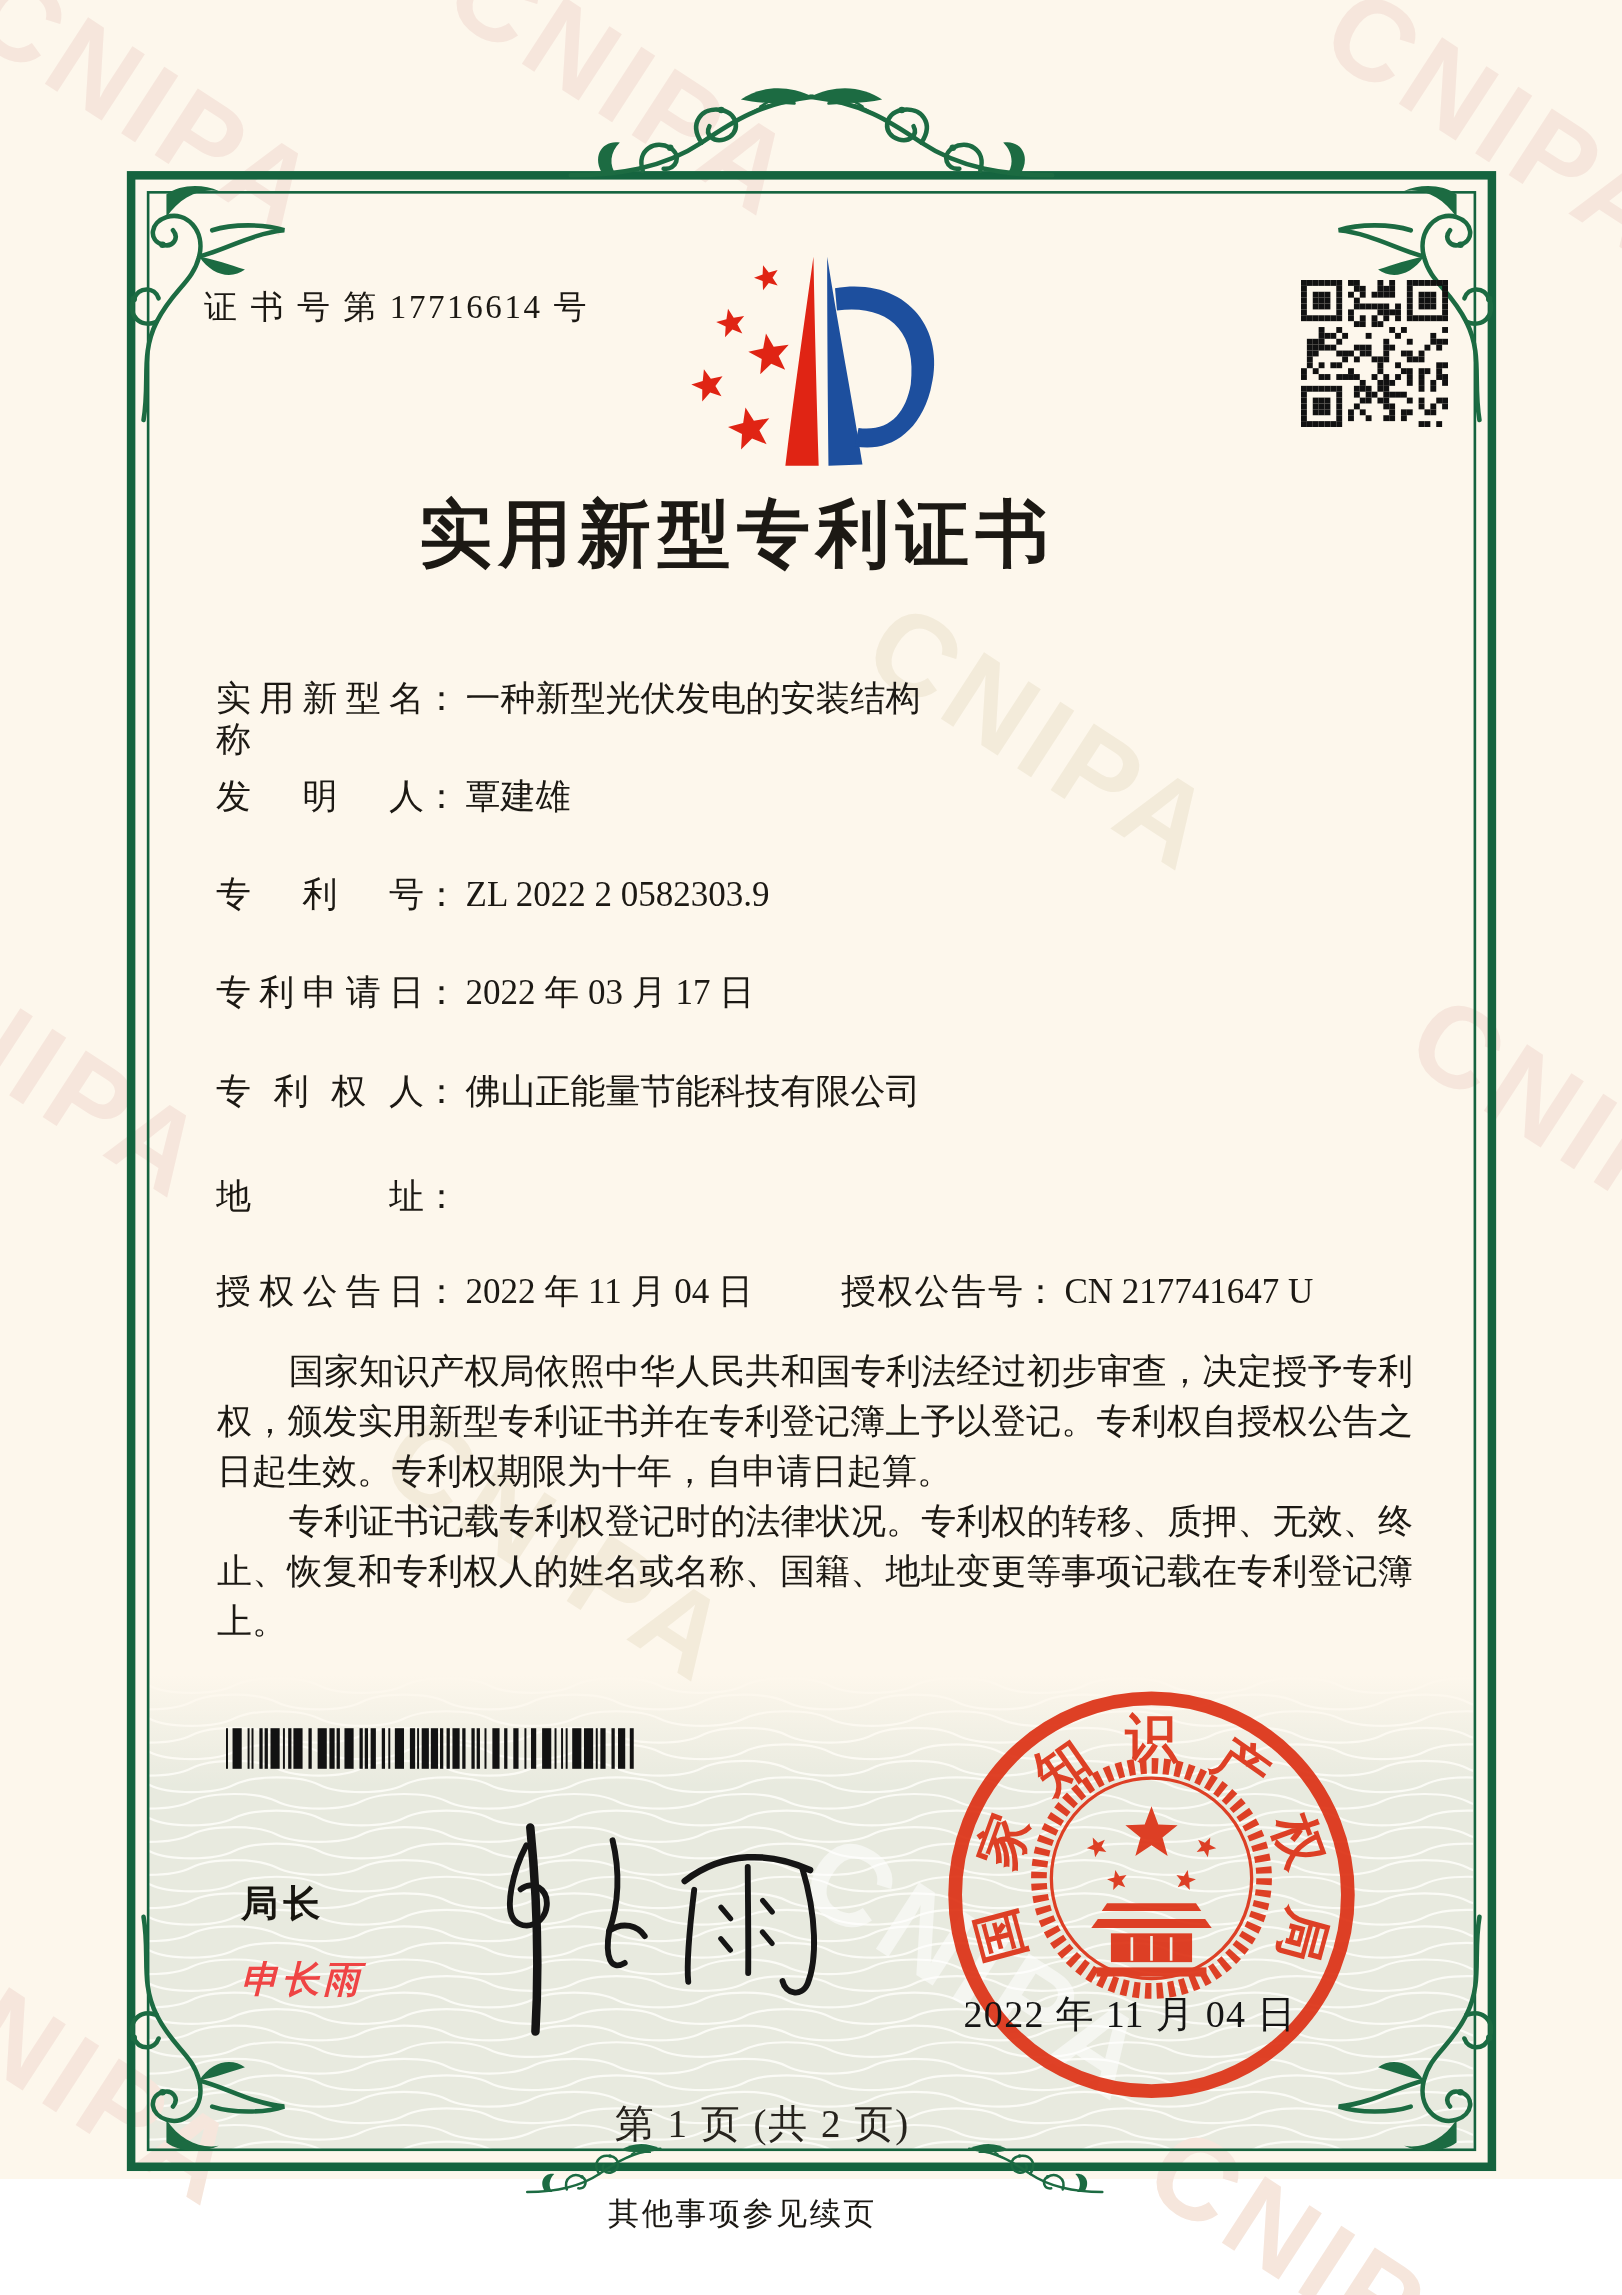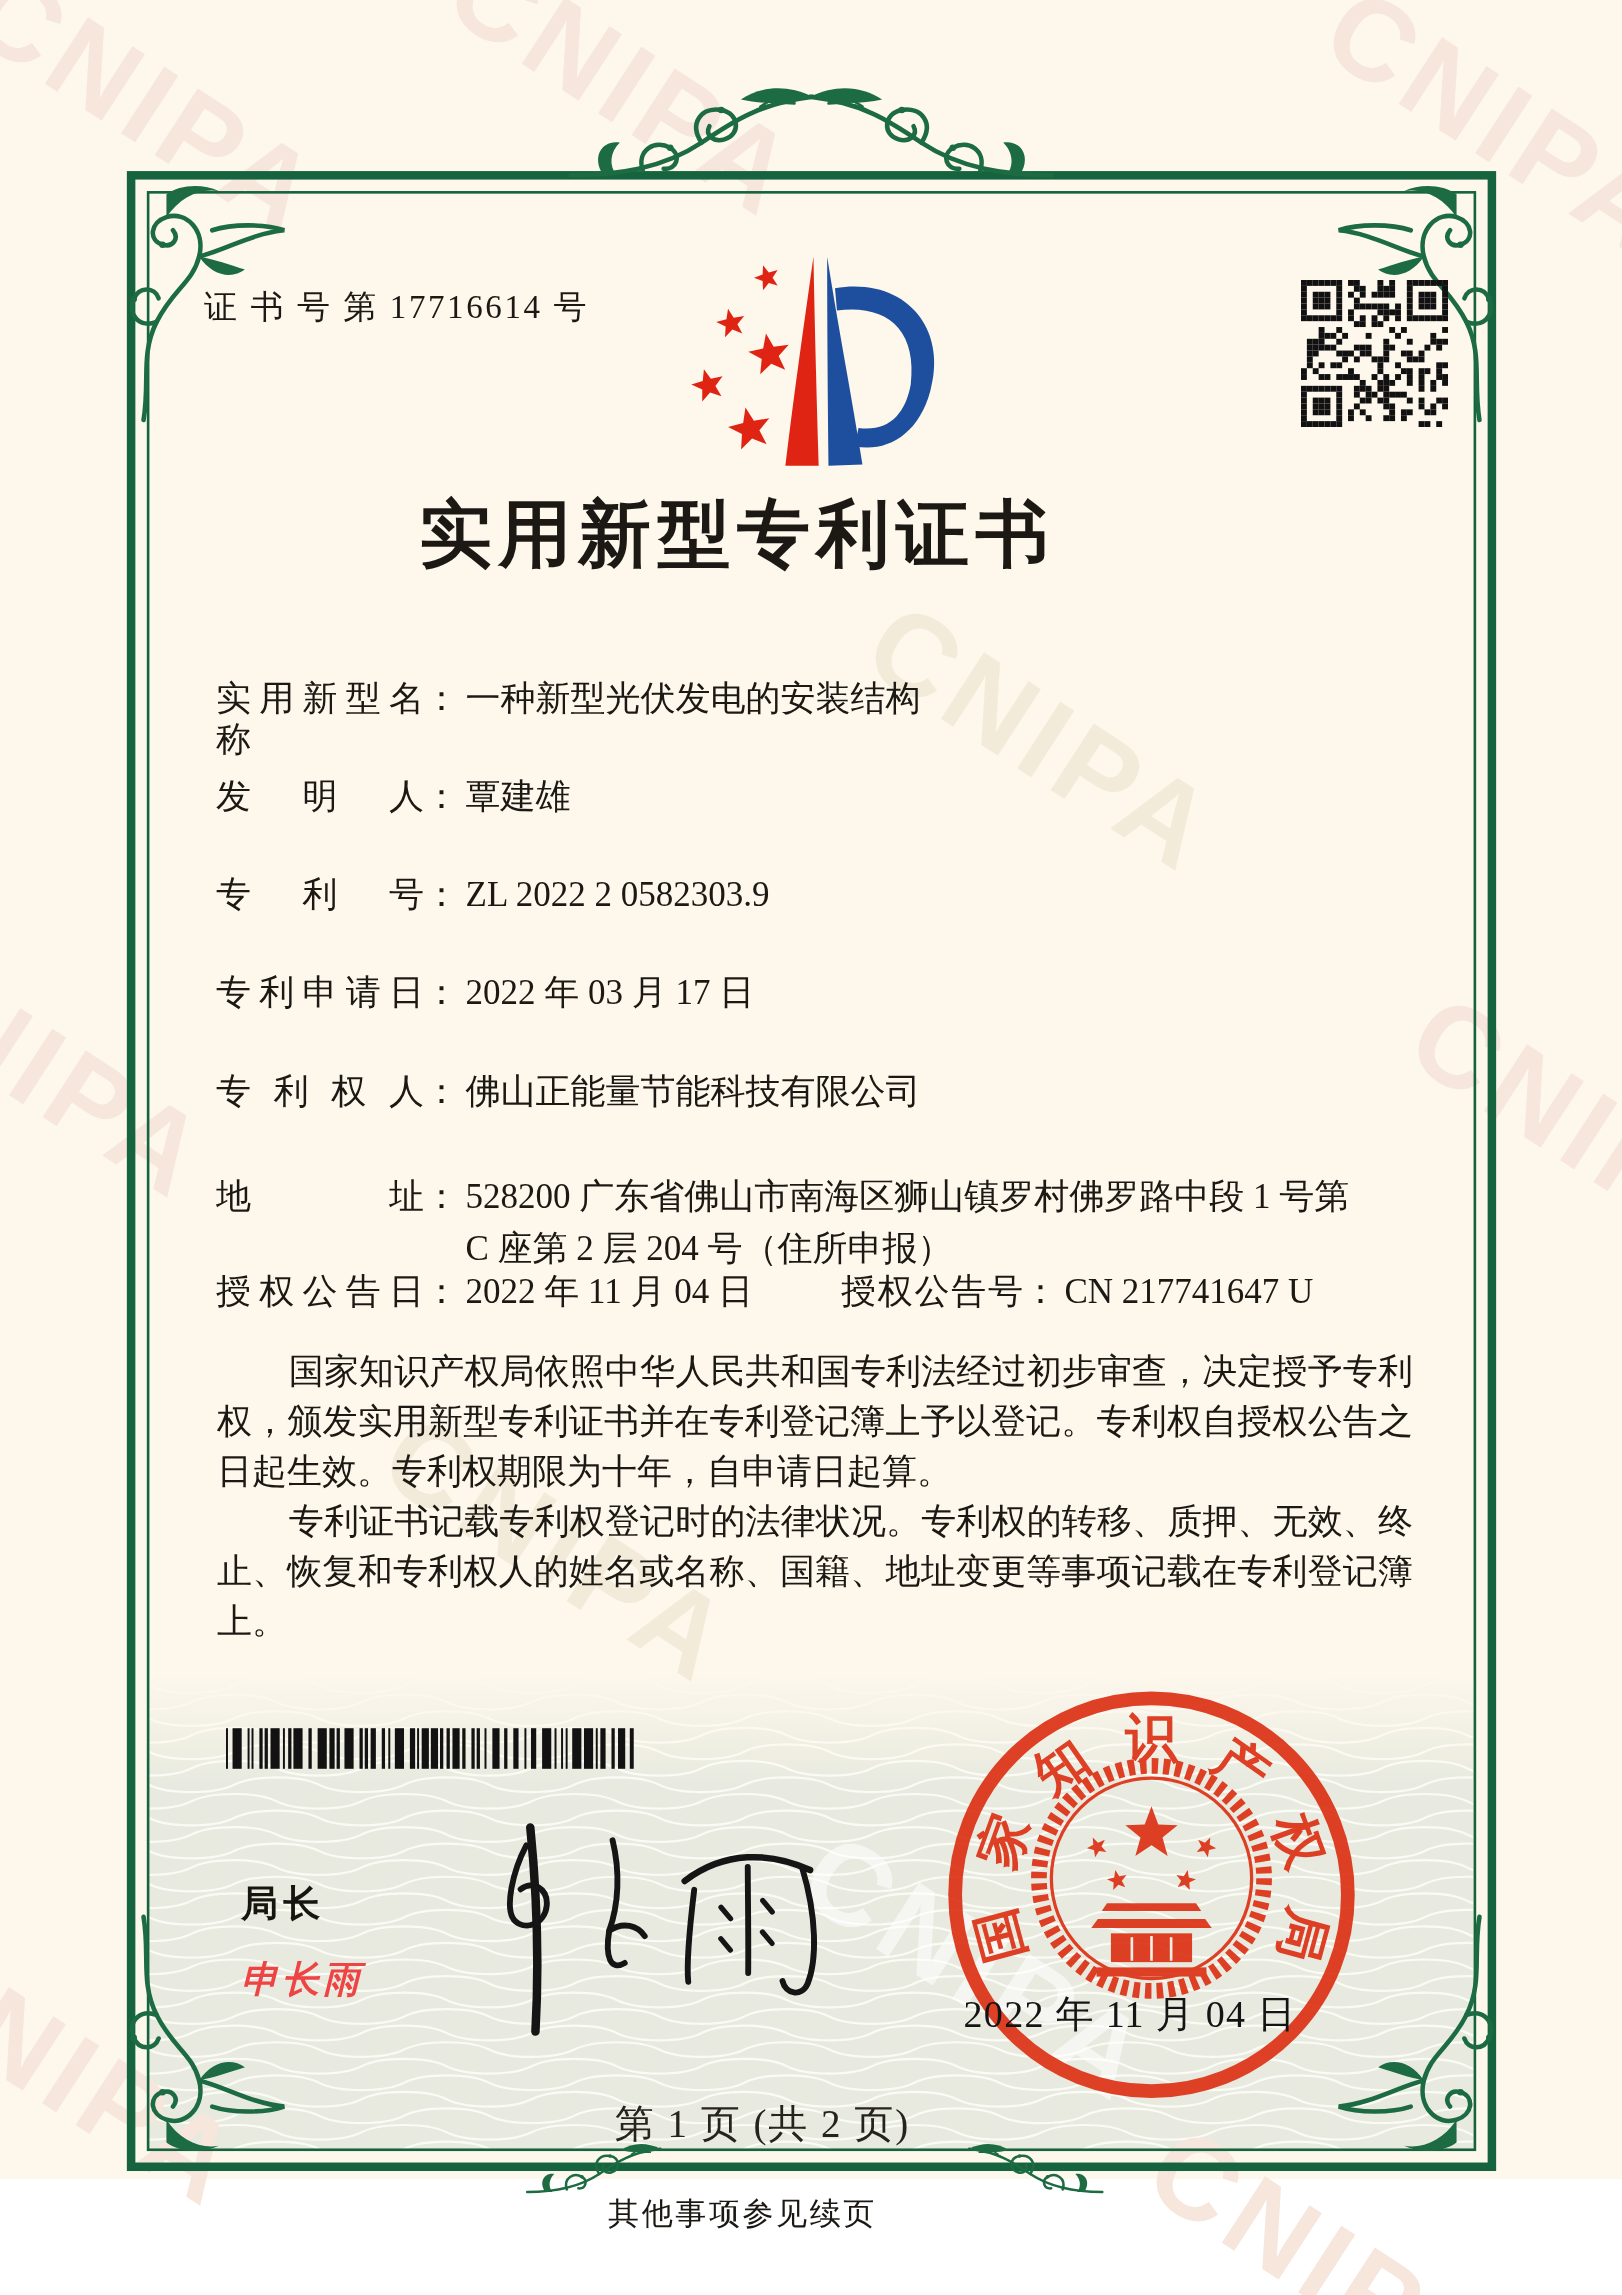--- a/index.html
+++ b/index.html
@@ -467,24 +467,20 @@
     <span class="fvalue">2022 年 03 月 17 日</span>
   </div>
   <div class="frow" style="top:1071px">
     <span class="flabel">专利权人</span>
       <span class="fcolon">：</span>
     <span class="fvalue">佛山正能量节能科技有限公司</span>
   </div>
   <div class="frow" style="top:1171px">
     <span class="flabel" style="line-height:52px">地址</span>
       <span class="fcolon" style="line-height:52px">：</span>
-    <span class="fvalue addr-lines">
-      <div>528200 广东省佛山市南海区狮山镇罗村佛罗路中段 1 号第</div>
-      <div>C 座第 2 层 204 号（住所申报）</div>
-    </span>
   </div>
   <div class="frow" style="top:1271px">
     <span class="flabel">授权公告日</span>
       <span class="fcolon">：</span>
     <span class="fvalue">2022 年 11 月 04 日</span>
   </div>
   <div class="frow" style="left:841px;top:1271px">
     <span class="flabel-sm">授权公告号</span>
       <span class="fcolon">：</span>
     <span class="fvalue">CN 217741647 U</span>

